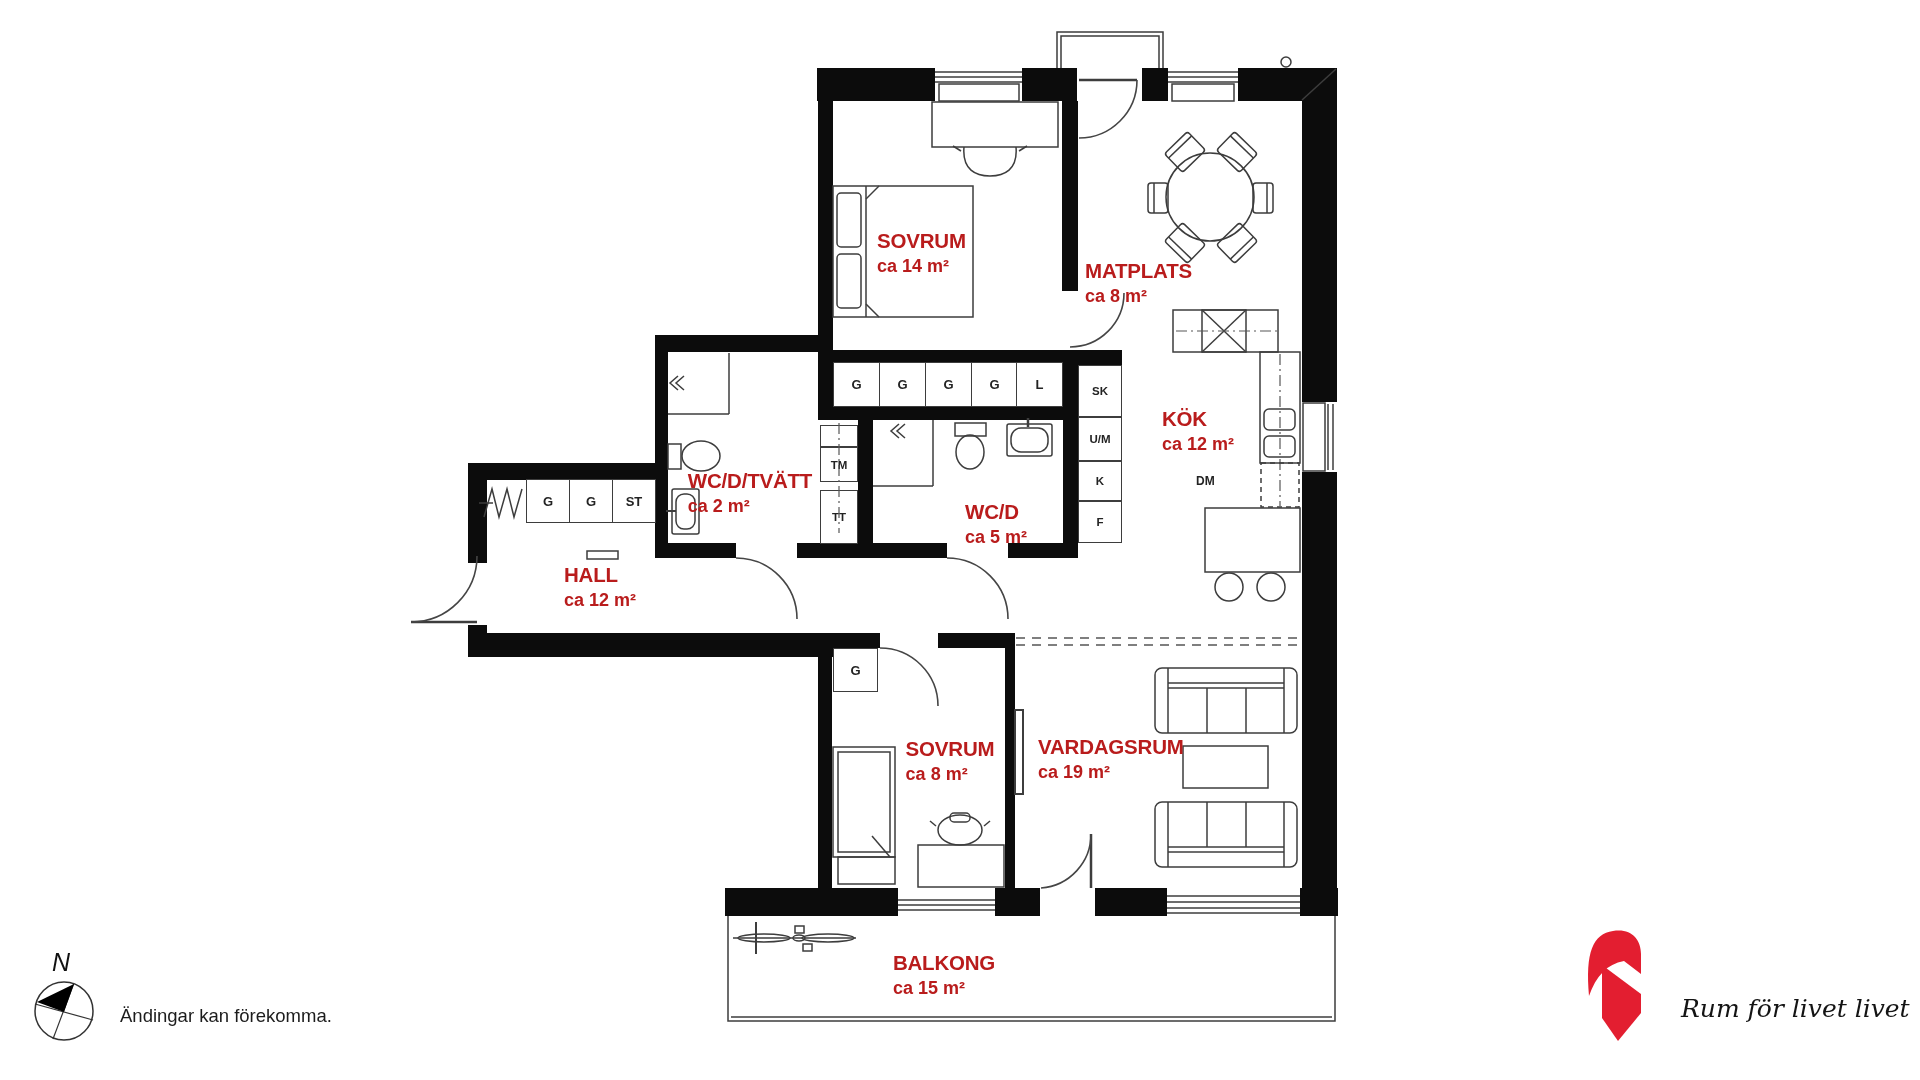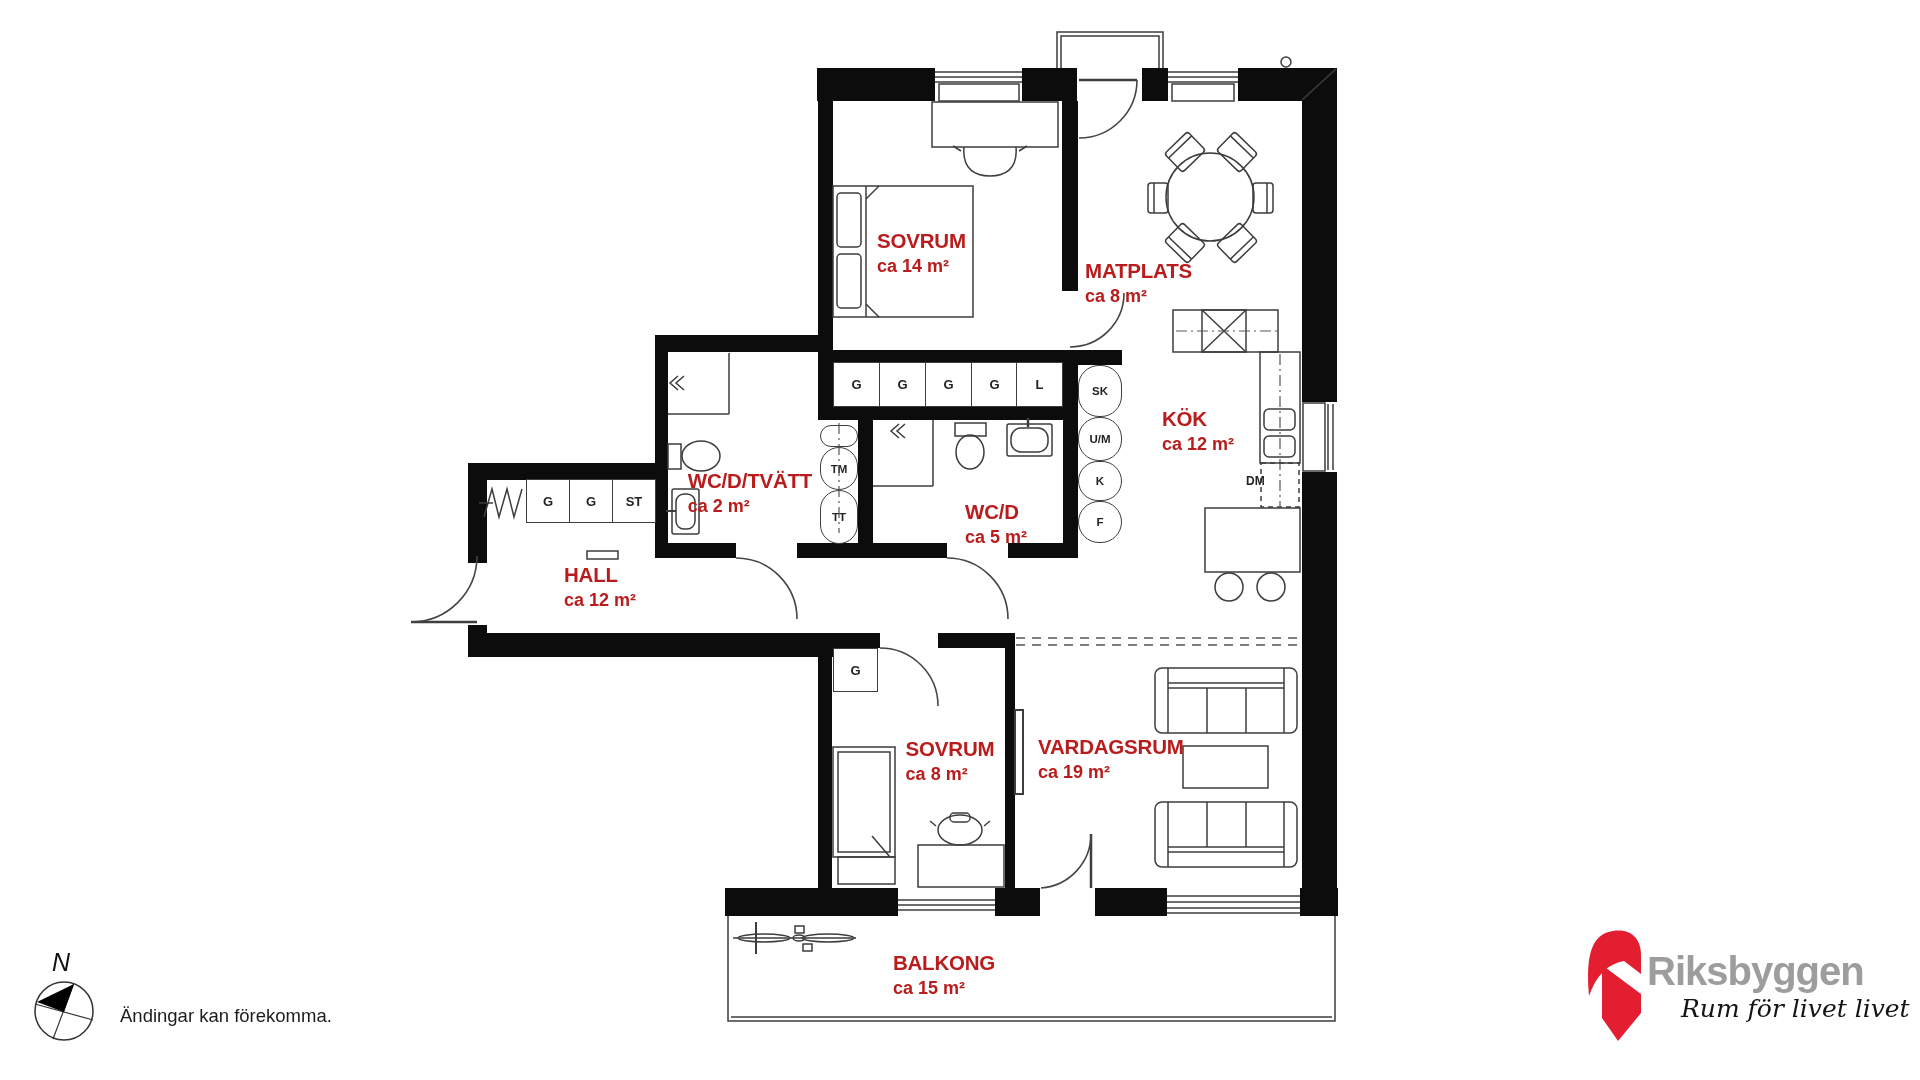--- a/index.html
+++ b/index.html
@@ -2,21 +2,21 @@
 <html><head>
 <meta charset="utf-8">
 <style>
   html,body{margin:0;padding:0;background:#fff;font-family:"Liberation Sans",sans-serif;}
   .stage{position:relative;width:1920px;height:1080px;background:#fff;overflow:hidden;}
   .wall{position:absolute;background:#0c0c0c;}
   .win{position:absolute;background:#fff;}
   .box{position:absolute;background:#fff;border:1.5px solid #3d3d3d;box-sizing:border-box;
        display:flex;align-items:center;justify-content:center;
        font-size:13px;font-weight:bold;color:#232323;}
-  .box.sm{font-size:11.5px;border-radius:21px;}
+  .box.sm{font-size:11.5px;}
   .room-label{position:absolute;color:#b91c1c;font-weight:bold;line-height:1.3;white-space:nowrap;z-index:30;}
   .room-label .nm{font-size:20.5px;letter-spacing:-0.2px;}
   .room-label .ar{font-size:18px;}
   .room-label.c{transform:translateX(-50%);text-align:left;}
   .sl{position:absolute;font-size:12px;font-weight:bold;color:#232323;z-index:30;}
   .overlay{position:absolute;left:0;top:0;z-index:20;}
   .overlay path,.overlay line,.overlay rect,.overlay circle,.overlay ellipse,.overlay polyline
     {stroke:#3d3d3d;stroke-width:1.5;fill:none;}
   .overlay .t2{stroke-width:2;}
   .overlay .t25{stroke-width:2.5;}
@@ -105,21 +105,21 @@
       <span>U/M</span>
     </div>
   <div class="box sm" style="left:1078px;top:461px;width:44px;height:40px">
       <span>K</span>
     </div>
   <div class="box sm" style="left:1078px;top:501px;width:44px;height:42px">
       <span>F</span>
     </div>
 
   <div class="box sm" style="left:820px;top:425px;width:38px;height:22px"></div>
-  <div class="box sm" style="left:820px;top:447px;width:38px;height:43px">
+  <div class="box sm" style="left:820px;top:447px;width:38px;height:35px">
       <span>TM</span>
     </div>
   <div class="box sm" style="left:820px;top:490px;width:38px;height:54px">
       <span>TT</span>
     </div>
 
   <div class="box" style="left:526px;top:479px;width:44px;height:44px">
       <span>G</span>
     </div>
   <div class="box" style="left:569px;top:479px;width:44px;height:44px">
@@ -389,21 +389,20 @@
   </div>
   <div class="room-label" style="left:1038px;top:734px">
     <div class="nm">VARDAGSRUM</div>
     <div class="ar">ca 19 m²</div>
   </div>
   <div class="room-label c" style="left:944px;top:950px">
     <div class="nm">BALKONG</div>
     <div class="ar">ca 15 m²</div>
   </div>
 
-  <div class="sl" style="left:1246px;top:474px">DM</div>
+  <div class="sl" style="left:1196px;top:474px">DM</div>
 
   <div class="north">N</div>
   <div class="disclaimer">Ändingar kan förekomma.</div>
 
-  <div class="brand">Riksbyggen</div>
   <div class="tagline">Rum för livet livet</div>
 
 </div>
 
 </body></html>

